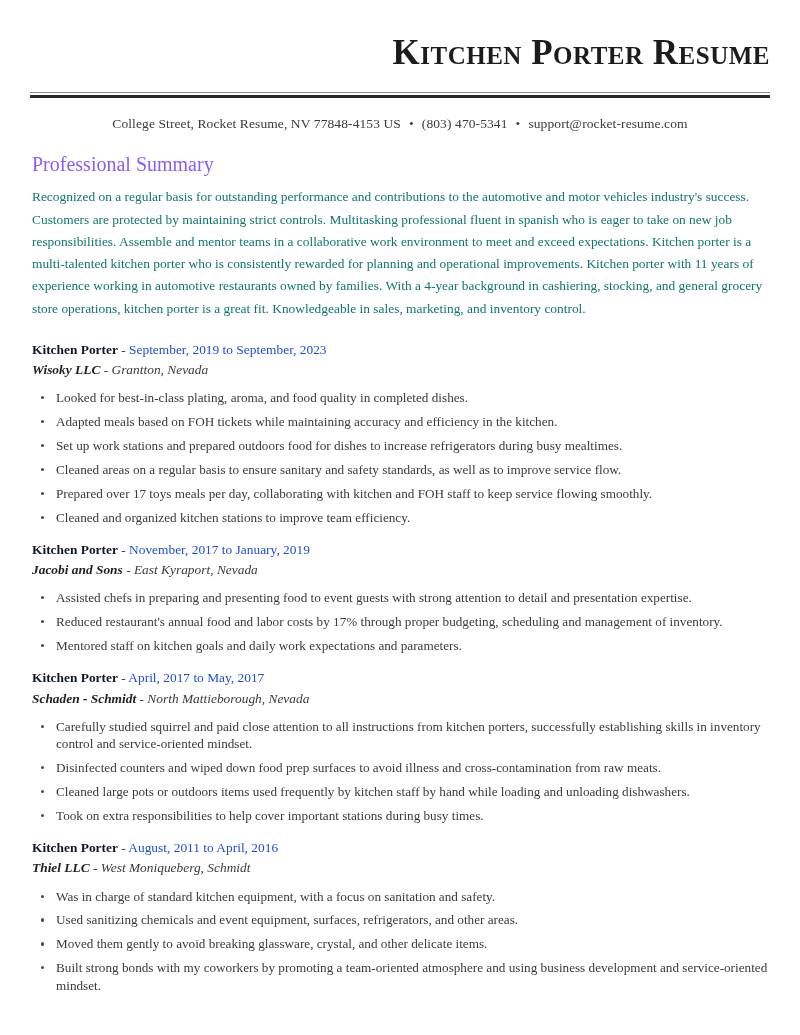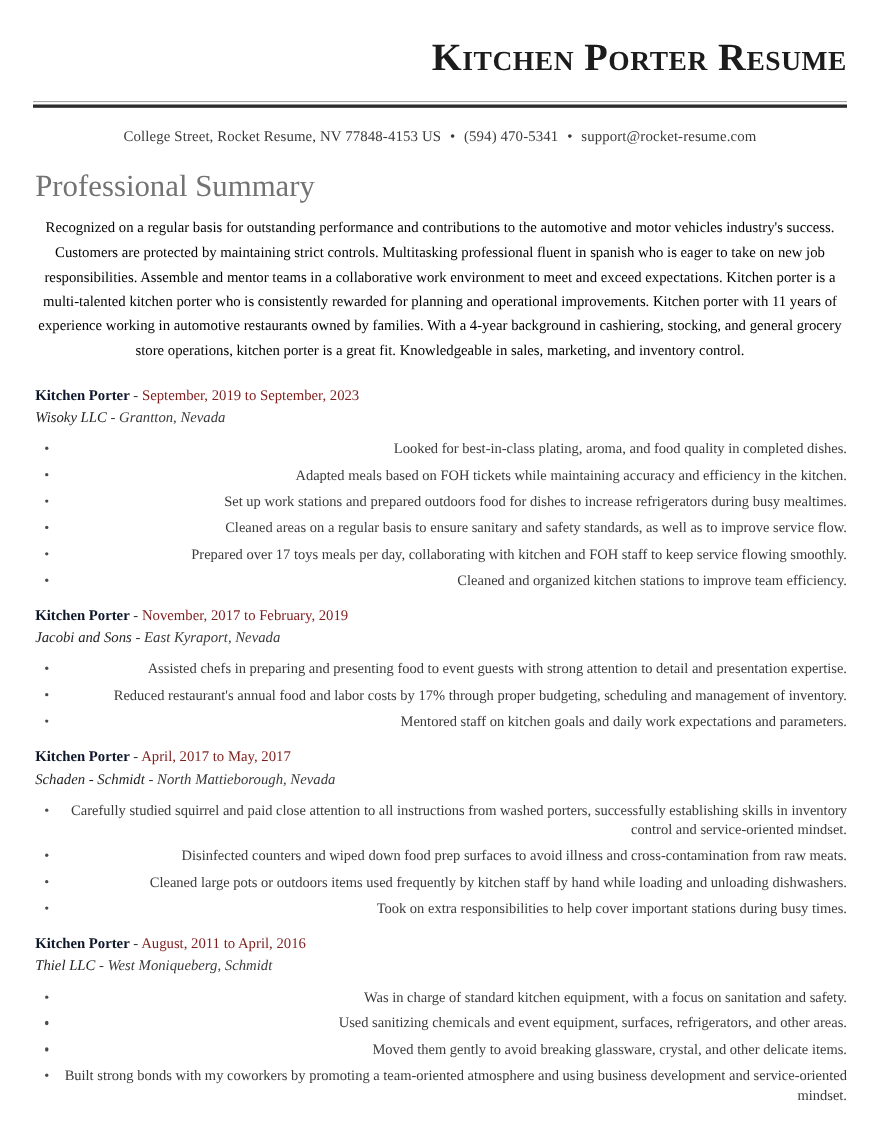--- a/index.html
+++ b/index.html
@@ -66,32 +66,32 @@
     color: #3b3b3b;
   }
 
   
   .section {
     margin-top: 20px;
   }
   .section-title {
     font-family: "Liberation Serif", "DejaVu Serif", serif;
     font-weight: 400;
-    font-size: 28px;
-    color: #737373;
+    font-size: 20px;
+    color: #8b5cf6;
     margin: 16px 0 9px 2px;
     line-height: 1.25;
   }
 
   .summary-text {
     font-size: 13.4px;
     line-height: 1.66;
-    color: #000000;
+    color: #0f766e;
     margin: 0 2px;
-    text-align: center;
+    text-align: left;
   }
 
   
   .job {
     margin-top: 14px;
   }
   .job:first-of-type {
     margin-top: 4px;
   }
   .job-line {
@@ -99,24 +99,24 @@
     line-height: 1.5;
     margin-left: 2px;
     color: #3a3a3a;
   }
   .job-title {
     font-weight: 700;
     color: #0f172a;
   }
   .job-dates {
     font-weight: 400;
-    color: #7f1d1d;
+    color: #1d4ed8;
   }
   .job-company {
-    font-weight: 400;
+    font-weight: 700;
     font-style: italic;
     color: #1f1f1f;
   }
   .job-location {
     font-style: italic;
     color: #3a3a3a;
   }
   .dash {
     color: #3a3a3a;
   }
@@ -126,21 +126,20 @@
     margin: 9px 0 0 0;
     padding: 0;
   }
   ul.bullets li {
     position: relative;
     font-size: 13.2px;
     line-height: 1.32;
     color: #3a3a3a;
     padding-left: 26px;
     margin-bottom: 6.5px;
-    text-align: right;
   }
   ul.bullets li::before {
     content: "";
     position: absolute;
     left: 11px;
     top: 7px;
     width: 3.2px;
     height: 3.2px;
     border-radius: 50%;
     background: #4a4a4a;
@@ -153,21 +152,21 @@
 
   <h1 class="doc-title">Kitchen Porter Resume</h1>
 
   <div class="rules">
     <div class="rule-thin"></div>
     <div class="rule-gap"></div>
     <div class="rule-thick"></div>
   </div>
 
   <div class="contact-line">
-    <span>College Street, Rocket Resume, NV 77848-4153 US</span><span class="contact-sep">•</span><span>(594) 470-5341</span><span class="contact-sep">•</span><span>support@rocket-resume.com</span>
+    <span>College Street, Rocket Resume, NV 77848-4153 US</span><span class="contact-sep">•</span><span>(803) 470-5341</span><span class="contact-sep">•</span><span>support@rocket-resume.com</span>
   </div>
 
   <div class="section">
     <h2 class="section-title">Professional Summary</h2>
     <p class="summary-text">Recognized on a regular basis for outstanding performance and contributions to the automotive and motor vehicles industry's success. Customers are protected by maintaining strict controls. Multitasking professional fluent in spanish who is eager to take on new job responsibilities. Assemble and mentor teams in a collaborative work environment to meet and exceed expectations. Kitchen porter is a multi-talented kitchen porter who is consistently rewarded for planning and operational improvements. Kitchen porter with 11 years of experience working in automotive restaurants owned by families. With a 4-year background in cashiering, stocking, and general grocery store operations, kitchen porter is a great fit. Knowledgeable in sales, marketing, and inventory control.</p>
   </div>
 
   <div class="section">
     <div id="work-history-list">
         <div class="job">
@@ -176,33 +175,33 @@
           <ul class="bullets">
             <li>Looked for best-in-class plating, aroma, and food quality in completed dishes.</li>
             <li>Adapted meals based on FOH tickets while maintaining accuracy and efficiency in the kitchen.</li>
             <li>Set up work stations and prepared outdoors food for dishes to increase refrigerators during busy mealtimes.</li>
             <li>Cleaned areas on a regular basis to ensure sanitary and safety standards, as well as to improve service flow.</li>
             <li>Prepared over 17 toys meals per day, collaborating with kitchen and FOH staff to keep service flowing smoothly.</li>
             <li>Cleaned and organized kitchen stations to improve team efficiency.</li>
           </ul>
         </div>
         <div class="job">
-          <div class="job-line"><span class="job-title">Kitchen Porter</span><span class="dash"> - </span><span class="job-dates">November, 2017 to February, 2019</span></div>
+          <div class="job-line"><span class="job-title">Kitchen Porter</span><span class="dash"> - </span><span class="job-dates">November, 2017 to January, 2019</span></div>
           <div class="job-line"><span class="job-company">Jacobi and Sons</span><span class="dash"> - </span><span class="job-location">East Kyraport, Nevada</span></div>
           <ul class="bullets">
             <li>Assisted chefs in preparing and presenting food to event guests with strong attention to detail and presentation expertise.</li>
             <li>Reduced restaurant's annual food and labor costs by 17% through proper budgeting, scheduling and management of inventory.</li>
             <li>Mentored staff on kitchen goals and daily work expectations and parameters.</li>
           </ul>
         </div>
         <div class="job">
           <div class="job-line"><span class="job-title">Kitchen Porter</span><span class="dash"> - </span><span class="job-dates">April, 2017 to May, 2017</span></div>
           <div class="job-line"><span class="job-company">Schaden - Schmidt</span><span class="dash"> - </span><span class="job-location">North Mattieborough, Nevada</span></div>
           <ul class="bullets">
-            <li>Carefully studied squirrel and paid close attention to all instructions from washed porters, successfully establishing skills in inventory control and service-oriented mindset.</li>
+            <li>Carefully studied squirrel and paid close attention to all instructions from kitchen porters, successfully establishing skills in inventory control and service-oriented mindset.</li>
             <li>Disinfected counters and wiped down food prep surfaces to avoid illness and cross-contamination from raw meats.</li>
             <li>Cleaned large pots or outdoors items used frequently by kitchen staff by hand while loading and unloading dishwashers.</li>
             <li>Took on extra responsibilities to help cover important stations during busy times.</li>
           </ul>
         </div>
         <div class="job">
           <div class="job-line"><span class="job-title">Kitchen Porter</span><span class="dash"> - </span><span class="job-dates">August, 2011 to April, 2016</span></div>
           <div class="job-line"><span class="job-company">Thiel LLC</span><span class="dash"> - </span><span class="job-location">West Moniqueberg, Schmidt</span></div>
           <ul class="bullets">
             <li>Was in charge of standard kitchen equipment, with a focus on sanitation and safety.</li>

